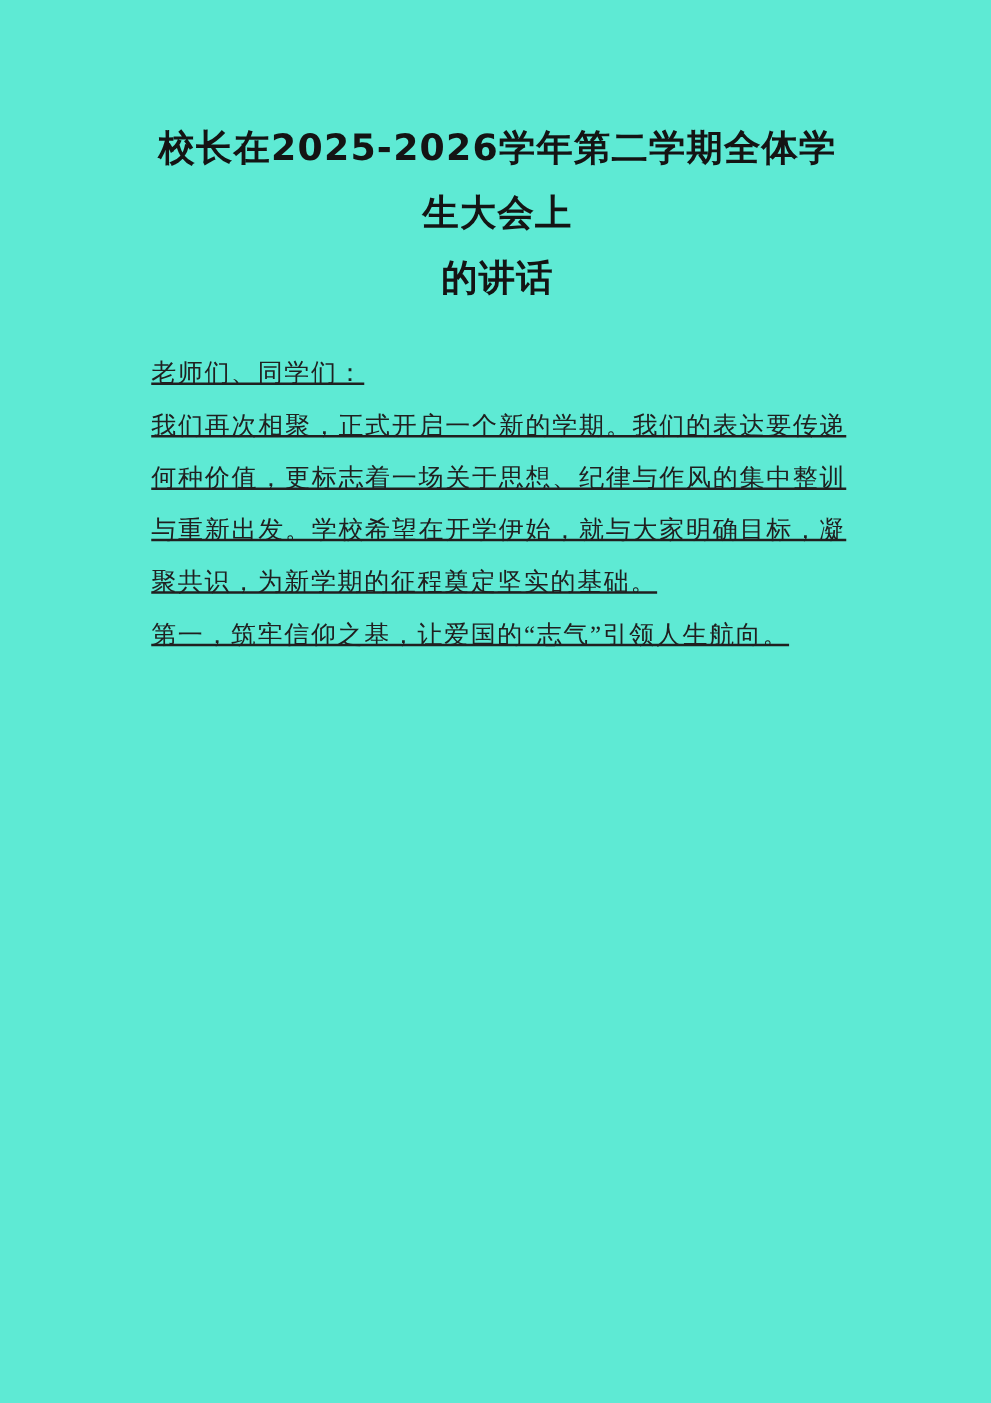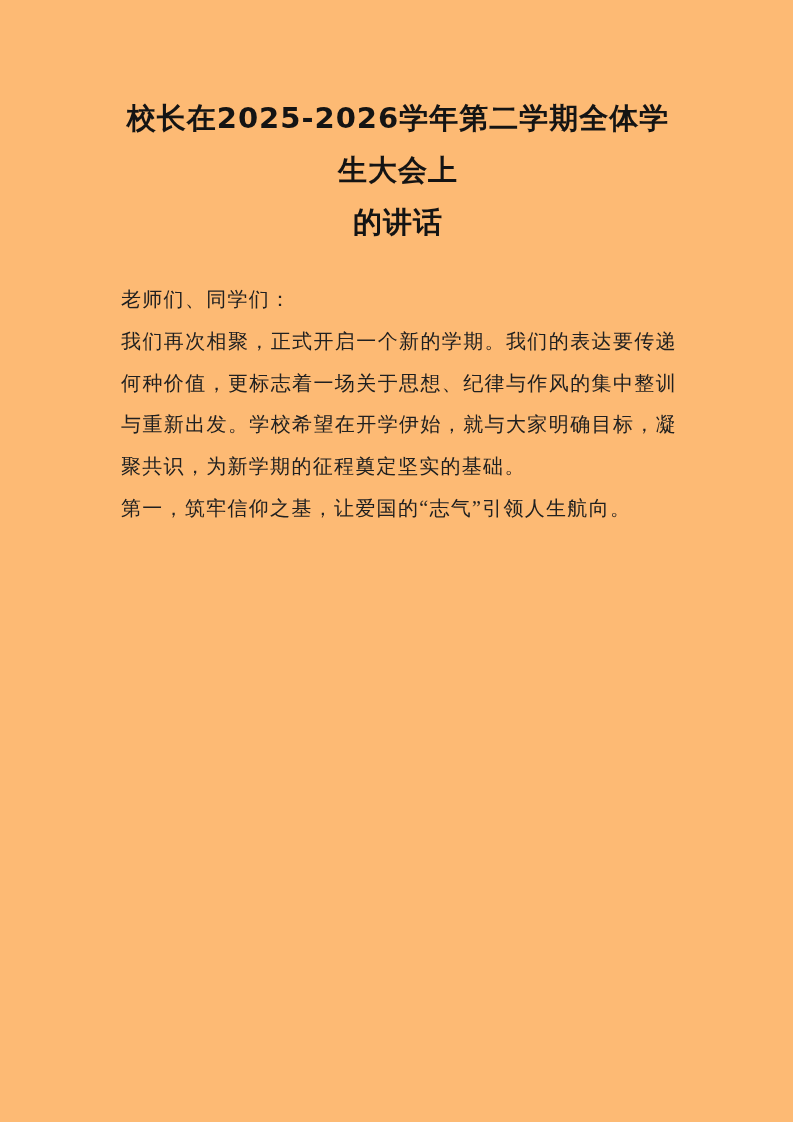--- a/index.html
+++ b/index.html
@@ -11,21 +11,21 @@
     width: 793px;
     height: 1122px;
     overflow: hidden;
     color: #1e1e1e;
     font-family: "Liberation Serif", "DejaVu Serif", serif;
   }
   .page {
     box-sizing: border-box;
     width: 793px;
     height: 1122px;
-    background: #fdba74;
+    background: #5eead4;
     padding: 92px 118px 0 121px;
   }
   .title {
     margin: 0 -8px 31px -8px;
     font-family: "DejaVu Sans", "Liberation Sans", sans-serif;
     font-weight: 700;
     font-size: 29px;
     line-height: 52px;
     letter-spacing: 1px;
     text-align: center;
@@ -38,20 +38,21 @@
     width: 556px;
   }
   .body-text p {
     margin: 0;
     padding: 0;
     font-size: 20px;
     line-height: 41.8px;
     letter-spacing: 1.3px;
     text-align: justify;
     color: #202020;
+    text-decoration: underline;
   }
 </style>
 </head>
 <body>
 
 <div class="page">
   <h1 class="title">
     <span class="title-line">校长在2025-2026学年第二学期全体学生大会上</span>
     <span class="title-line">的讲话</span>
   </h1>

